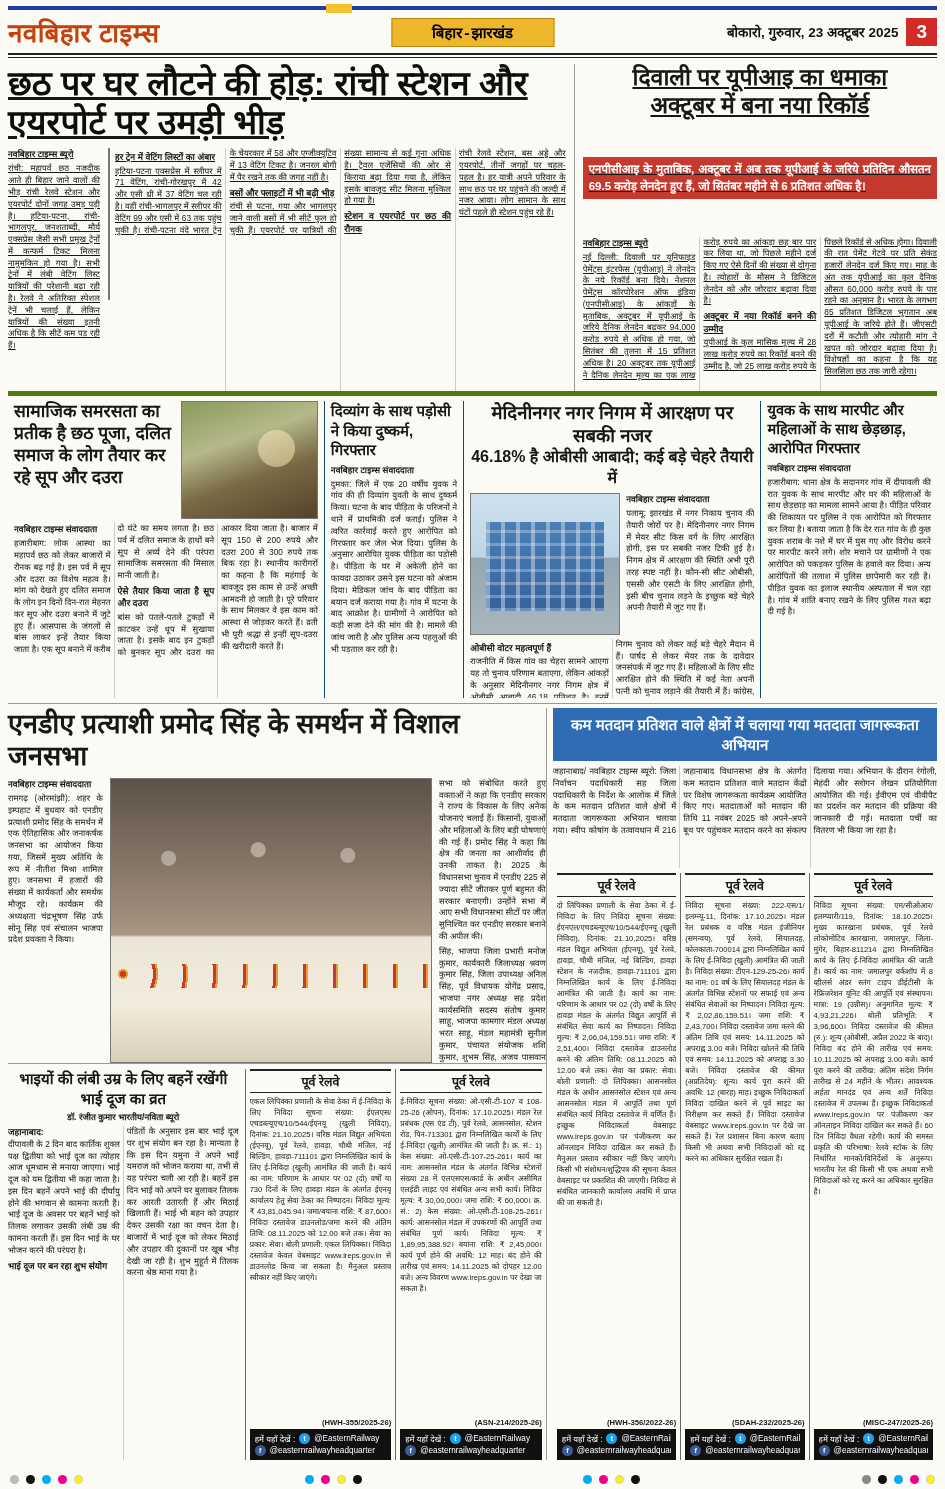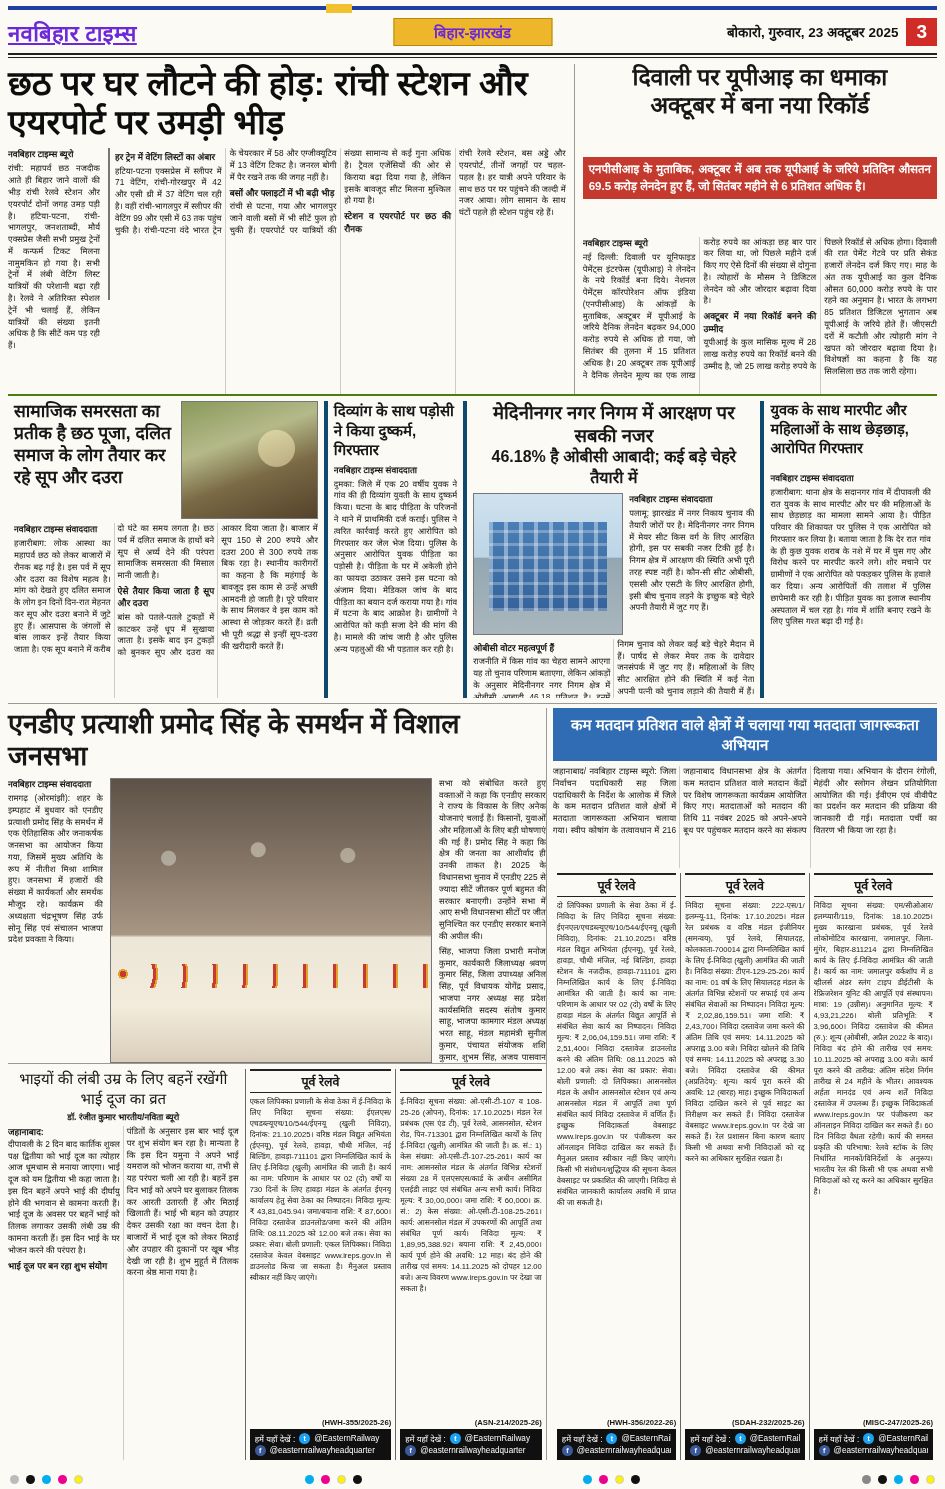--- a/index.html
+++ b/index.html
@@ -5,33 +5,33 @@
   *{margin:0;padding:0;box-sizing:border-box;}
   html,body{background:#888;}
   .page{width:945px;height:1489px;background:#fbfaf4;color:#171717;
         font-family:"Liberation Sans","DejaVu Sans",sans-serif;
         position:relative;padding:6px 8px;overflow:hidden;margin:0 auto;}
   
   .topstrip{height:4px;background:#1e3f9e;position:relative;margin-bottom:5px;}
   .topstrip .chip{position:absolute;left:318px;top:-2px;width:26px;height:9px;background:#f2c12e;}
   
   .masthead{display:flex;align-items:center;justify-content:space-between;height:34px;position:relative;}
-  .paper-name{font-size:22px;font-weight:bold;color:#6d28d9;letter-spacing:.4px;text-decoration:underline;}
-  .section-box{position:absolute;left:50%;transform:translateX(-50%);background:#eeb62b;color:#6d28d9;
-               font-weight:bold;font-size:15px;padding:3px 40px;border:1px solid #b8880f;}
+  .paper-name{font-size:26px;font-weight:bold;color:#c2410c;letter-spacing:.4px;}
+  .section-box{position:absolute;left:50%;transform:translateX(-50%);background:#eeb62b;color:#000000;
+               font-weight:bold;font-size:15px;padding:3px 40px;border:1px solid #b8880f;font-family:Liberation Mono, monospace;}
   .dateline{display:flex;align-items:center;gap:8px;font-weight:bold;font-size:13.5px;color:#111;}
   .pageno{background:#d02b27;color:#fff;font-size:19px;font-weight:bold;padding:3px 10px;}
   .double-rule{border-top:2px solid #222;border-bottom:1px solid #222;height:5px;margin:4px 0 6px;}
   
   .byline{font-weight:bold;font-size:8.6px;margin-bottom:3px;}
   .body-text{font-size:8.3px;line-height:1.42;text-align:justify;letter-spacing:.05px;}
   .body-text p{margin-bottom:3px;}
   .subhead{font-weight:bold;font-size:8.8px;margin:3px 0 2px;}
   
-  .row1{display:flex;height:332px;border-bottom:2px solid #4d7c0f;}
+  .row1{display:flex;height:332px;border-bottom:5px solid #4d7c0f;text-decoration:underline;}
   .row1 .left{width:61%;padding-right:8px;border-right:1px solid #999;display:flex;flex-direction:column;}
   .row1 .right{width:39%;padding-left:8px;display:flex;flex-direction:column;gap:32px;}
   h1.main{font-size:34px;line-height:1.15;font-weight:bold;color:#0d0d0d;}
   .chhath-body{display:flex;gap:8px;margin-top:6px;flex:1;overflow:hidden;}
   .chhath-left{width:92px;flex:none;}
   .chhath-right{flex:1;display:flex;flex-direction:row;gap:5px;overflow:hidden;}
   .photo{border:1px solid #777;}
   .photo-station{height:152px;flex:none;background:
       repeating-linear-gradient(90deg,rgba(255,255,255,.14) 0 2px,transparent 2px 52px),
       radial-gradient(circle at 30% 85%,rgba(0,0,0,.35) 0 14px,transparent 15px),
@@ -39,22 +39,22 @@
       linear-gradient(180deg,#b9c6cf 0%,#a6b5bf 28%,#7e8d98 48%,#565f69 72%,#3c4147 100%);}
   .chhath-cols{columns:4;column-gap:8px;column-rule:1px solid #ccc;overflow:hidden;flex:1;}
   
   .upi h2{font-size:23px;line-height:1.2;text-align:center;font-weight:bold;}
   .red-high{background:#c43a2e;color:#fff;font-weight:bold;font-size:11.5px;line-height:1.45;
             padding:4px 6px;margin:6px 0;text-align:justify;}
   .upi-cols{columns:3;column-gap:8px;column-rule:1px solid #ccc;overflow:hidden;flex:1;}
   
   .row2{display:flex;height:308px;border-bottom:1px solid #999;padding:5px 0;}
   .row2 > article{padding:0 6px;overflow:hidden;display:flex;flex-direction:column;}
-  .row2 > article + article{border-left:4px solid #0c4a6e;}
-  .soop{width:34%;} .divy{width:15%;} .medini{width:32%;} .yuvak{width:19%;gap:10px;}
+  .row2 > article + article{border-left:1px solid #0c4a6e;}
+  .soop{width:34%;} .divy{width:15%;} .medini{width:32%;} .yuvak{width:19%;}
   .soop-top{display:flex;margin-bottom:4px;}
   .soop-top h3{width:55%;font-size:17.5px;line-height:1.25;font-weight:bold;}
   .photo-soop{flex:1;height:118px;background:
       radial-gradient(circle at 70% 40%,rgba(255,240,190,.5) 0 18px,transparent 19px),
       linear-gradient(160deg,#8a9a5b 0%,#b5b98a 35%,#7a6a45 62%,#55422b 100%);}
   .soop-cols{columns:3;column-gap:7px;column-rule:1px solid #ccc;overflow:hidden;flex:1;}
   .divy h3{font-size:15px;line-height:1.3;font-weight:bold;margin-bottom:4px;}
   .medini h3 .l1{display:block;font-size:18.5px;line-height:1.25;font-weight:bold;text-align:center;}
   .medini h3 .l2{display:block;font-size:16px;line-height:1.3;font-weight:bold;text-align:center;margin-bottom:4px;}
   .medini-mid{display:flex;gap:6px;margin-bottom:4px;}
@@ -79,21 +79,21 @@
   .photo-nda{width:322px;flex:none;height:100%;position:relative;background:
       radial-gradient(circle at 18% 28%,rgba(220,220,210,.5) 0 7px,transparent 8px),
       radial-gradient(circle at 46% 25%,rgba(230,225,210,.5) 0 7px,transparent 8px),
       radial-gradient(circle at 74% 27%,rgba(225,220,205,.5) 0 7px,transparent 8px),
       linear-gradient(180deg,#5d5248 0%,#8a7a6a 34%,#a99684 55%,#ece6d8 56%,#f3ecdc 80%,#d9ceba 100%);}
   .photo-nda::after{content:"";position:absolute;left:0;right:0;bottom:26%;height:24px;
       background:repeating-radial-gradient(circle at 12px 10px,#c8392e 0 3px,#e0a32e 3px 5px,transparent 5px 30px);}
   .nda-right{flex:1;overflow:hidden;}
   .left-bottom{flex:1;display:flex;padding-top:5px;overflow:hidden;}
   .bhaidooj{width:44%;padding-right:6px;display:flex;flex-direction:column;}
-  .bhaidooj h3{font-size:15px;line-height:1.3;font-weight:normal;text-align:center;margin-bottom:3px;}
+  .bhaidooj h3{font-size:15px;line-height:1.3;font-weight:bold;text-align:center;margin-bottom:3px;}
   .bhaidooj .byline{text-align:center;}
   .bhaidooj-cols{columns:2;column-gap:7px;column-rule:1px solid #ccc;overflow:hidden;flex:1;}
   .bottom-right{width:42%;display:flex;flex-direction:column;padding-left:6px;}
   .bluebox{background:#2f6cb3;color:#fff;font-weight:bold;font-size:15px;line-height:1.3;
            padding:7px 9px;text-align:center;}
   .matdan-cols{columns:3;column-gap:7px;column-rule:1px solid #ccc;height:102px;overflow:hidden;margin:5px 0;}
   .right-tenders{flex:1;display:flex;overflow:hidden;}
   
   .tender{flex:1;display:flex;flex-direction:column;padding:0 4px;overflow:hidden;}
   .tender + .tender{border-left:1px solid #666;}

